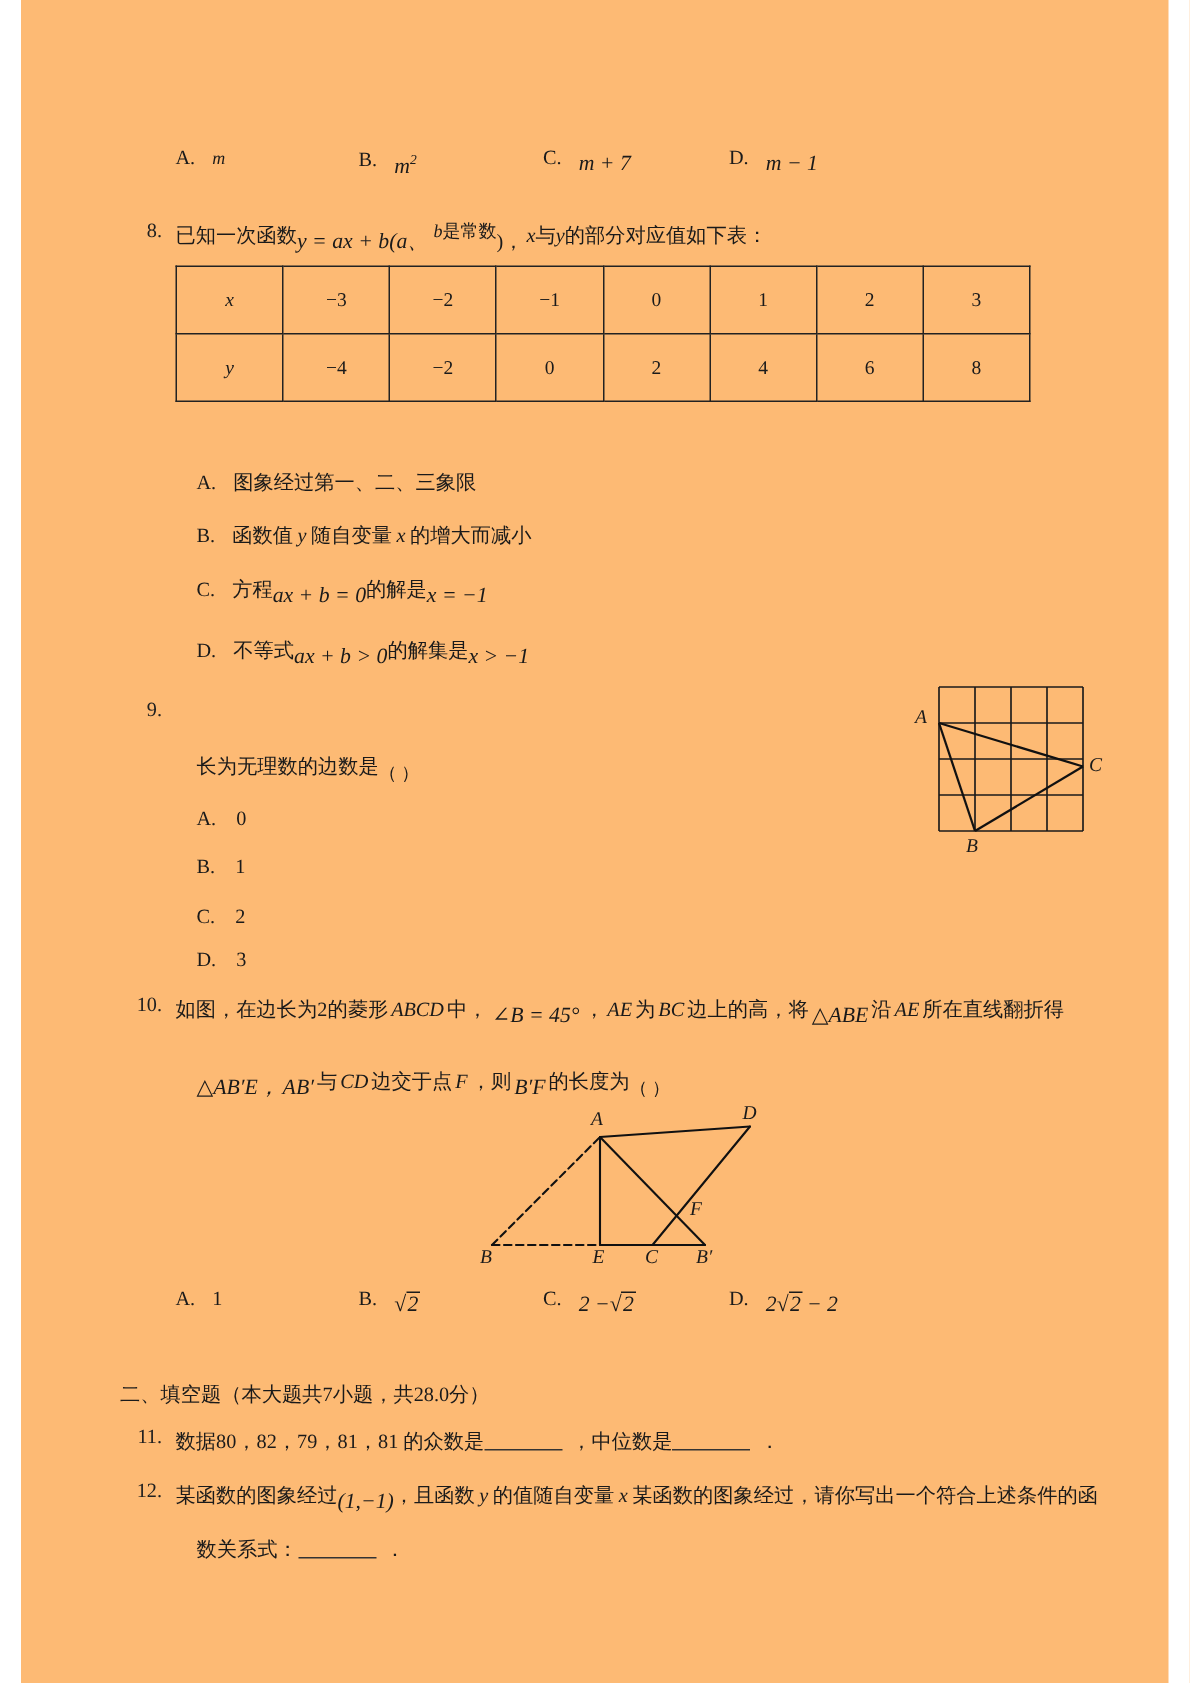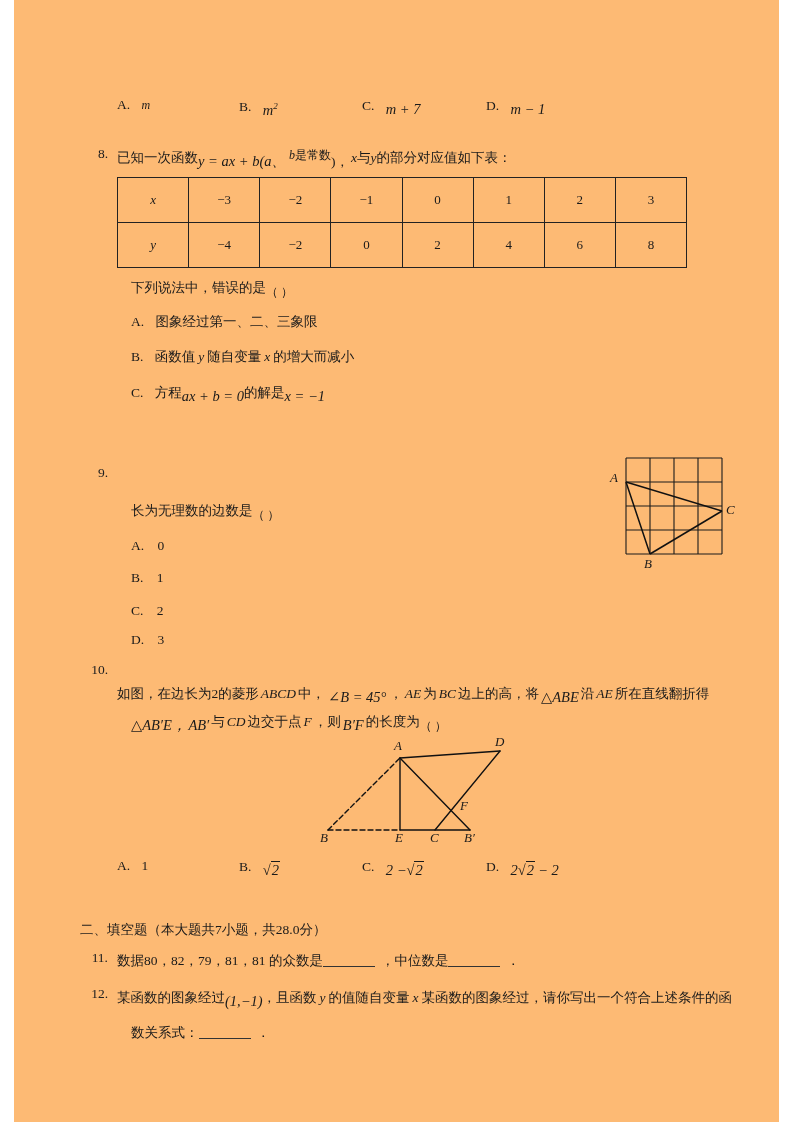--- a/index.html
+++ b/index.html
@@ -125,39 +125,40 @@
       <td>−2</td>
       <td>0</td>
       <td>2</td>
       <td>4</td>
       <td>6</td>
       <td>8</td>
     </tr>
   </tbody>
     </table>
 
-  <div class="qbody" style="left:117px; top:277px;">
-    <span class="cn">下列说法中，错误的是</span><span class="cn drop" style="font-size:12px;">（    ）</span>
-  </div>
 
   <div class="opt" style="left:117px; top:313px;">
     <span class="optlbl">A.</span>
     <span class="cn" style="padding-left:8px;">图象经过第一、二、三象限</span>
   </div>
 
   <div class="opt" style="left:117px; top:348px;">
     <span class="optlbl">B.</span>
     <span class="cn" style="padding-left:8px;">函数值</span><span class="mathi" style="padding:0 3px;">y</span><span class="cn">随自变量</span><span class="mathi" style="padding:0 3px;">x</span><span class="cn">的增大而减小</span>
   </div>
 
   <div class="opt" style="left:117px; top:384px;">
     <span class="optlbl">C.</span>
     <span class="cn" style="padding-left:8px;">方程</span><span class="math drop">ax + b = 0</span><span class="cn">的解是</span><span class="math drop">x = −1</span>
   </div>
 
+  <div class="opt" style="left:117px; top:425px;">
+    <span class="optlbl">D.</span>
+    <span class="cn" style="padding-left:8px;">不等式</span><span class="math drop">ax + b &gt; 0</span><span class="cn">的解集是</span><span class="math drop">x &gt; −1</span>
+  </div>
 
   <div class="qnum" style="left:60px; top:465px;">9.</div>
   <div class="qbody" style="left:117px; top:500px;">
     <span class="cn">长为无理数的边数是</span><span class="cn drop" style="font-size:12px;">（    ）</span>
   </div>
 
   <div class="opt" style="left:117px; top:538px;">
     <span class="optlbl">A.</span>
     <span style="padding-left:10px;">0</span>
   </div>
@@ -195,21 +196,21 @@
         <line x1="18" y1="34" x2="114" y2="63"></line>
         <line x1="42" y1="106" x2="114" y2="63"></line>
       </g>
     </svg>
     <span class="figlabel" style="left:2px; top:22px;">A</span>
     <span class="figlabel" style="left:36px; top:108px;">B</span>
     <span class="figlabel" style="left:118px; top:54px;">C</span>
   </div>
 
   <div class="qnum" style="left:55px; top:662px; width:39px;">10.</div>
-  <div class="qbody" style="left:103px; top:682px; width:625px;">
+  <div class="qbody" style="left:103px; top:662px; width:625px;">
     <span class="cn">如图，在边长为2的菱形</span><span class="mathi" style="padding:0 2px;">ABCD</span><span class="cn">中，</span><span class="math drop" style="padding:0 3px;">∠B = 45°</span><span class="cn">，</span><span class="mathi" style="padding:0 2px;">AE</span><span class="cn">为</span><span class="mathi" style="padding:0 2px;">BC</span><span class="cn">边上的高，将</span><span class="math drop" style="padding:0 2px;">△ABE</span><span class="cn">沿</span><span class="mathi" style="padding:0 2px;">AE</span><span class="cn">所在直线翻折得</span>
   </div>
   <div class="qbody" style="left:117px; top:710px; width:610px;">
     <span class="math drop">△AB′E，</span><span class="math drop" style="padding:0 2px;">AB′</span><span class="cn">与</span><span class="mathi" style="padding:0 2px;">CD</span><span class="cn">边交于点</span><span class="mathi" style="padding:0 2px;">F</span><span class="cn">，则</span><span class="math drop" style="padding:0 2px;">B′F</span><span class="cn">的长度为</span><span class="cn drop" style="font-size:12px;">（    ）</span>
   </div>
 
   <div class="fig" style="left:300px; top:736px; width:215px; height:112px;">
     <svg width="215" height="112" viewBox="0 0 215 112">
 
       <g stroke="#111" stroke-width="1.4" fill="none" stroke-linecap="round">

